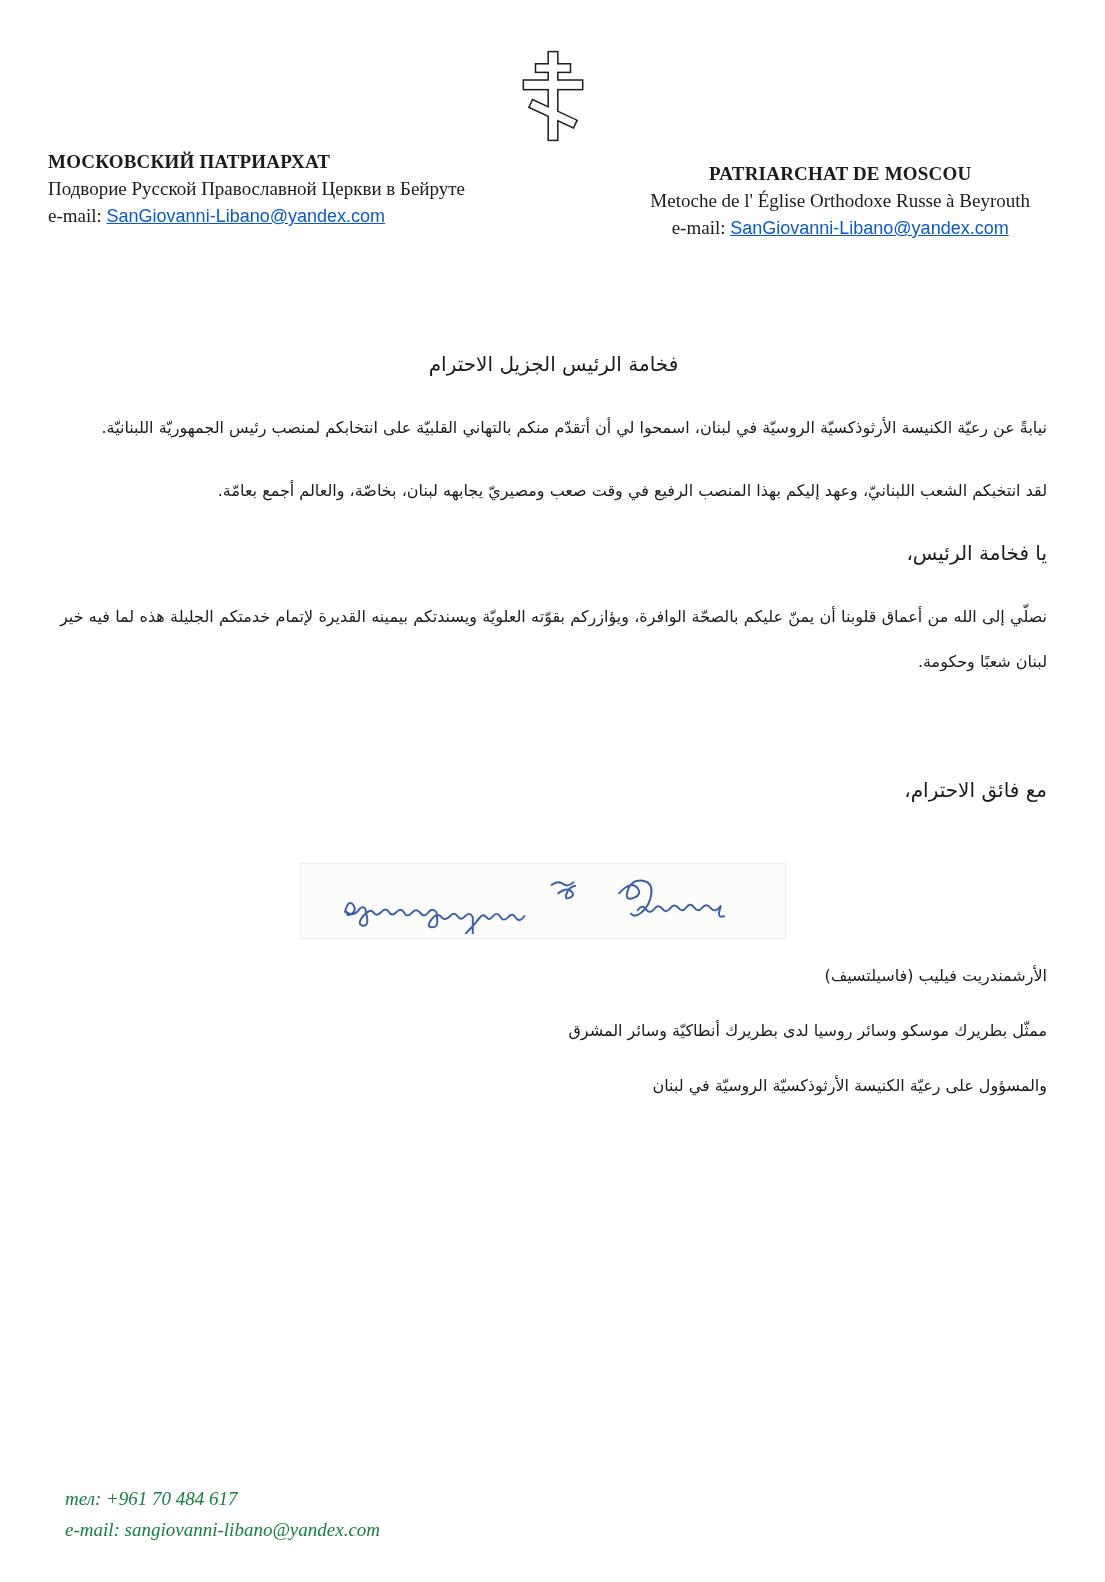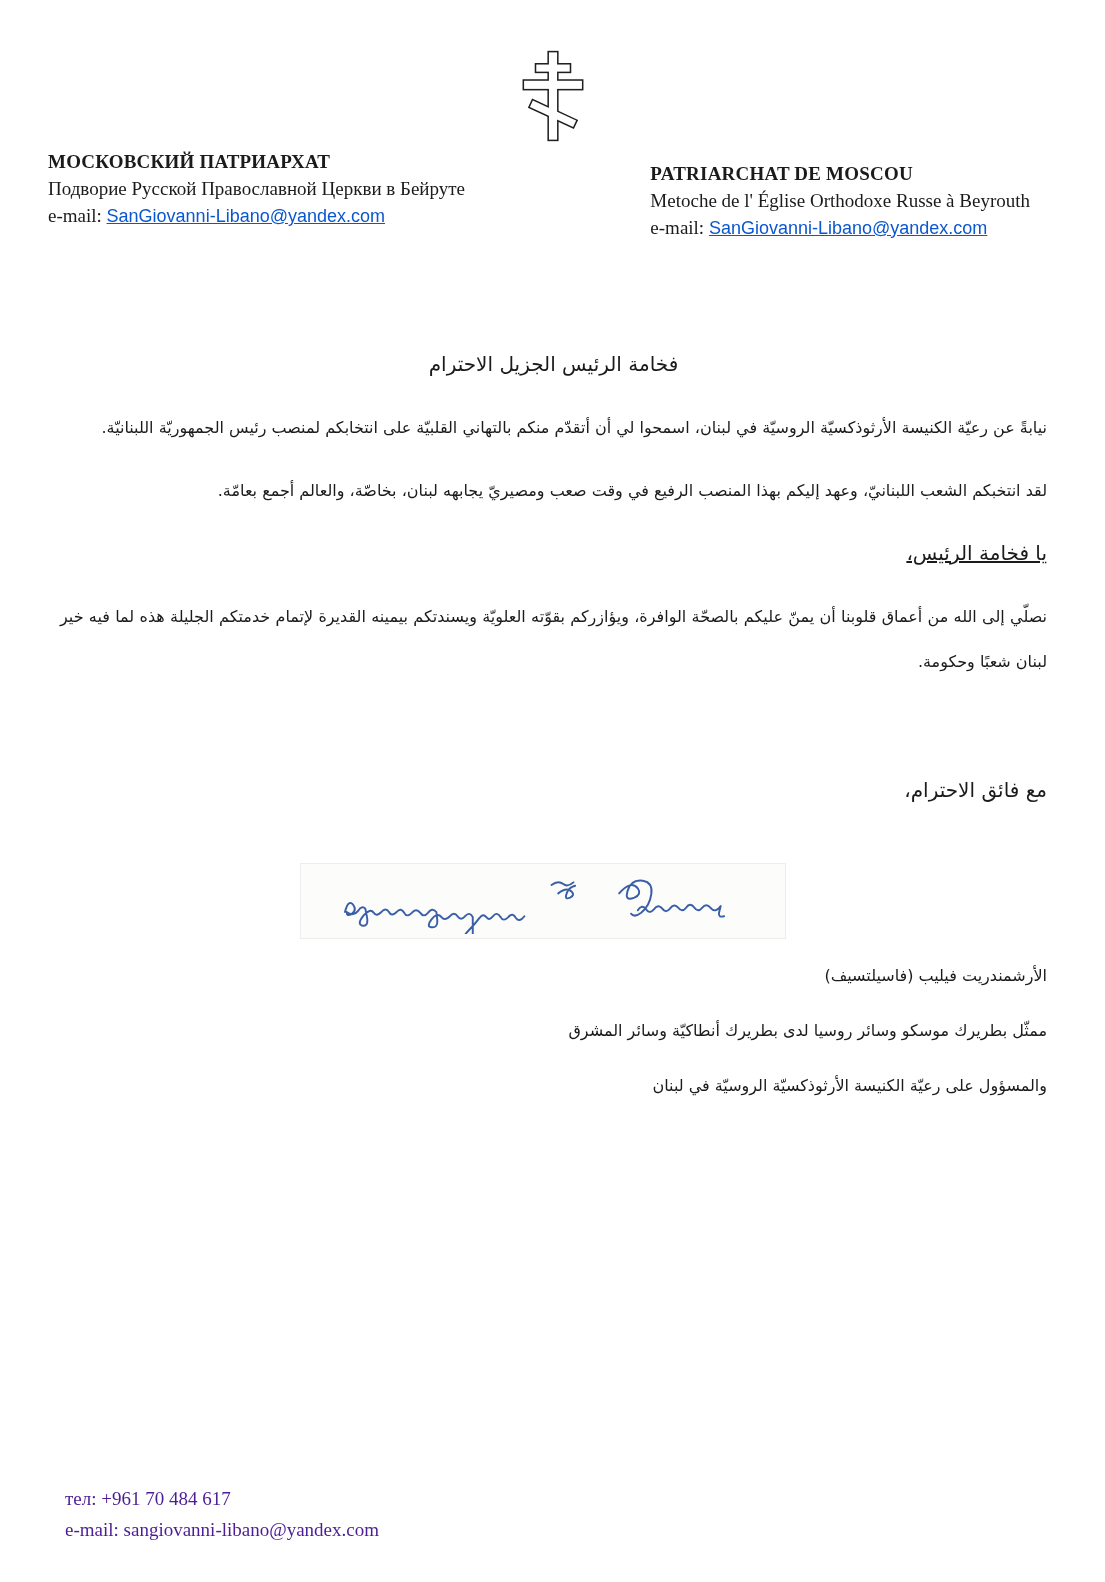--- a/index.html
+++ b/index.html
@@ -18,21 +18,21 @@
     display:flex;justify-content:center;
     height:92px;
   }
   
   .header-row{
     display:flex;justify-content:space-between;
     padding:6px 75px 0 48px;
   }
   .hdr{font-size:19px;line-height:27px;}
   .hdr-left{text-align:left;}
-  .hdr-right{text-align:left;padding-top:12px;}
+  .hdr-right{text-align:center;padding-top:12px;}
   .hdr-title{font-weight:bold;letter-spacing:.2px;}
   .email-link{
     color:#0b57d0;text-decoration:underline;
     font-family:"Liberation Sans", sans-serif;
     font-size:18px;
   }
   
   .ar{direction:rtl;font-family:"DejaVu Sans", sans-serif;}
   .letter{padding:0 58px 0 60px;}
   .letter-title{
@@ -40,38 +40,38 @@
     text-align:center;
     font-weight:bold;
     font-size:21px;
   }
   .salutation{margin-top:100px;text-align:center;font-size:20px;line-height:45px;}
   .para{
     margin-top:18px;
     font-size:16px;line-height:45px;
     text-align:justify;text-align-last:right;
   }
-  .line-right{margin-top:18px;font-size:20px;line-height:45px;text-decoration:underline;}
+  .line-right{margin-top:18px;font-size:20px;line-height:45px;}
   .closing{margin-top:84px;font-size:20px;line-height:45px;}
   
   .signature-block{
     margin:50px 0 0 300px;
     width:486px;height:76px;
     background:#fcfcfa;
     border:1px solid #ededeb;
     box-sizing:border-box;
     display:flex;align-items:center;justify-content:center;
   }
   .signoff{padding:4px 58px 0 60px;}
   .signoff-line{margin-top:10px;font-size:16px;line-height:45px;text-align:right;}
   
   .footer{
     position:absolute;left:65px;top:1483px;
-    font-size:19px;line-height:31px;
-    color:#4c1d95;
+    font-style:italic;font-size:19px;line-height:31px;
+    color:#15803d;
   }
 </style>
 </head>
 <body>
 
 <div class="page">
 
   <div class="cross-wrap">
     <svg width="68" height="92" viewBox="0 0 67 90" aria-hidden="true">
       <g stroke="#1f1f1f" stroke-width="3" fill="#ffffff" stroke-linejoin="miter">

